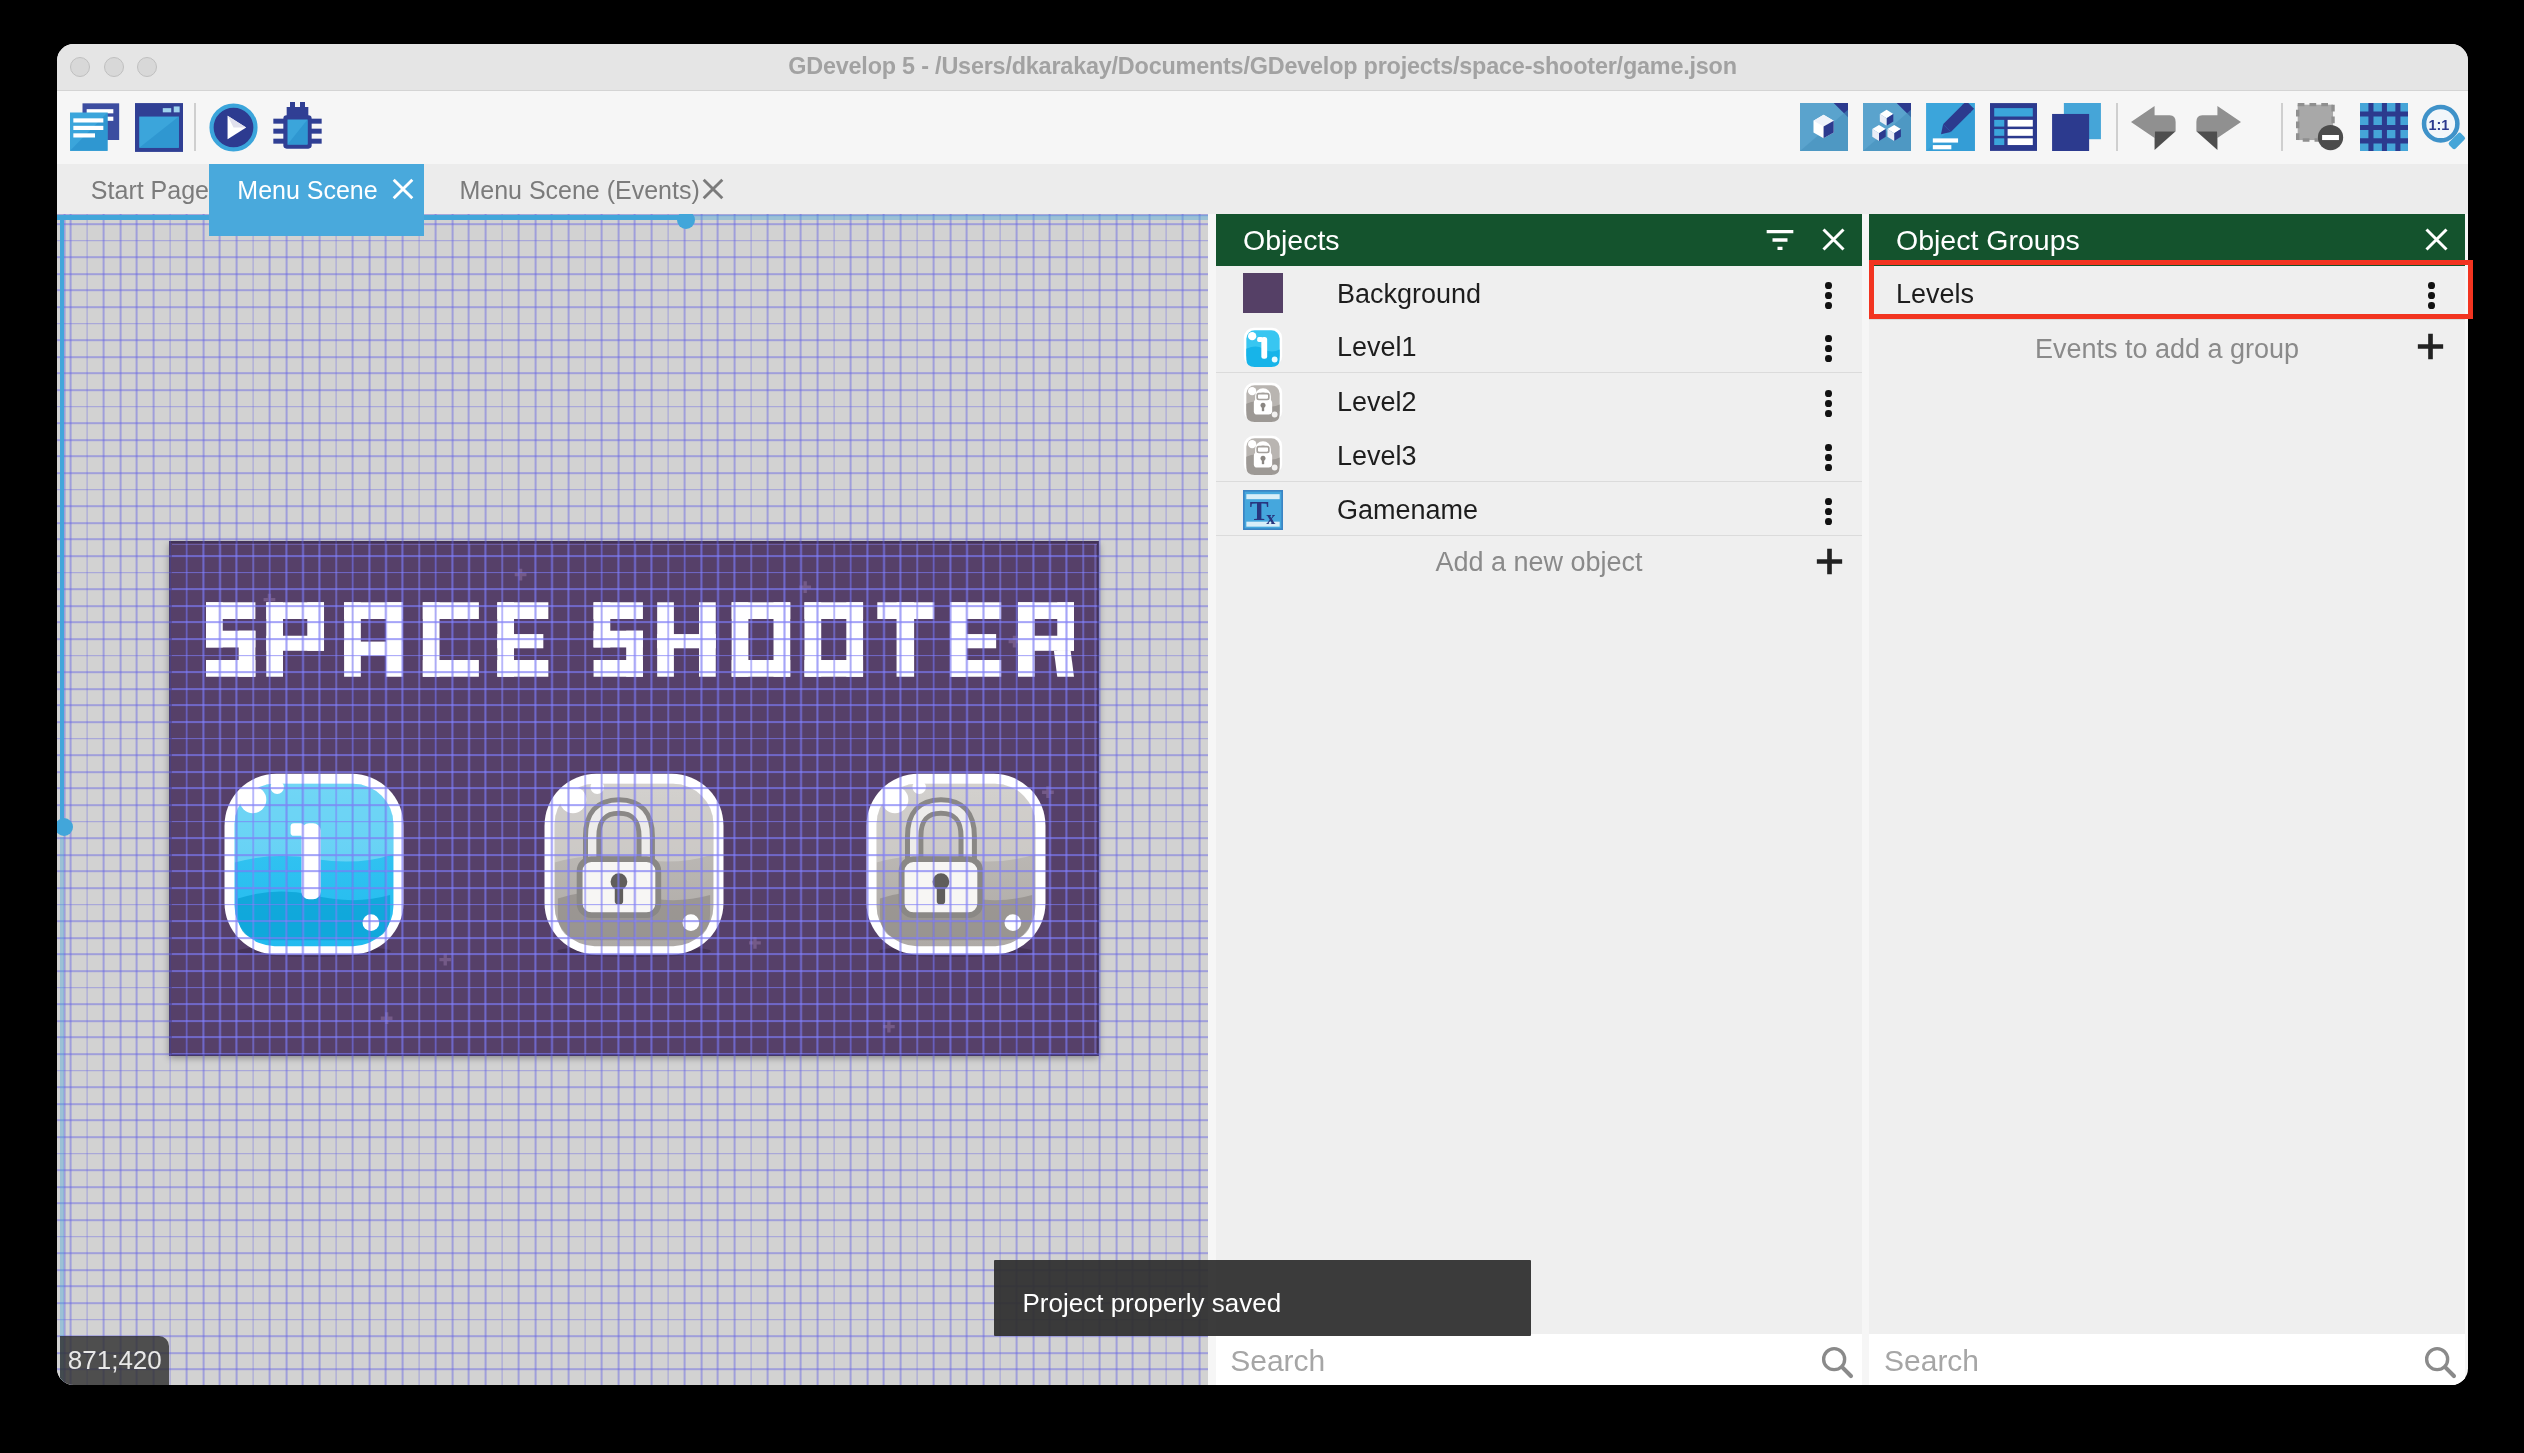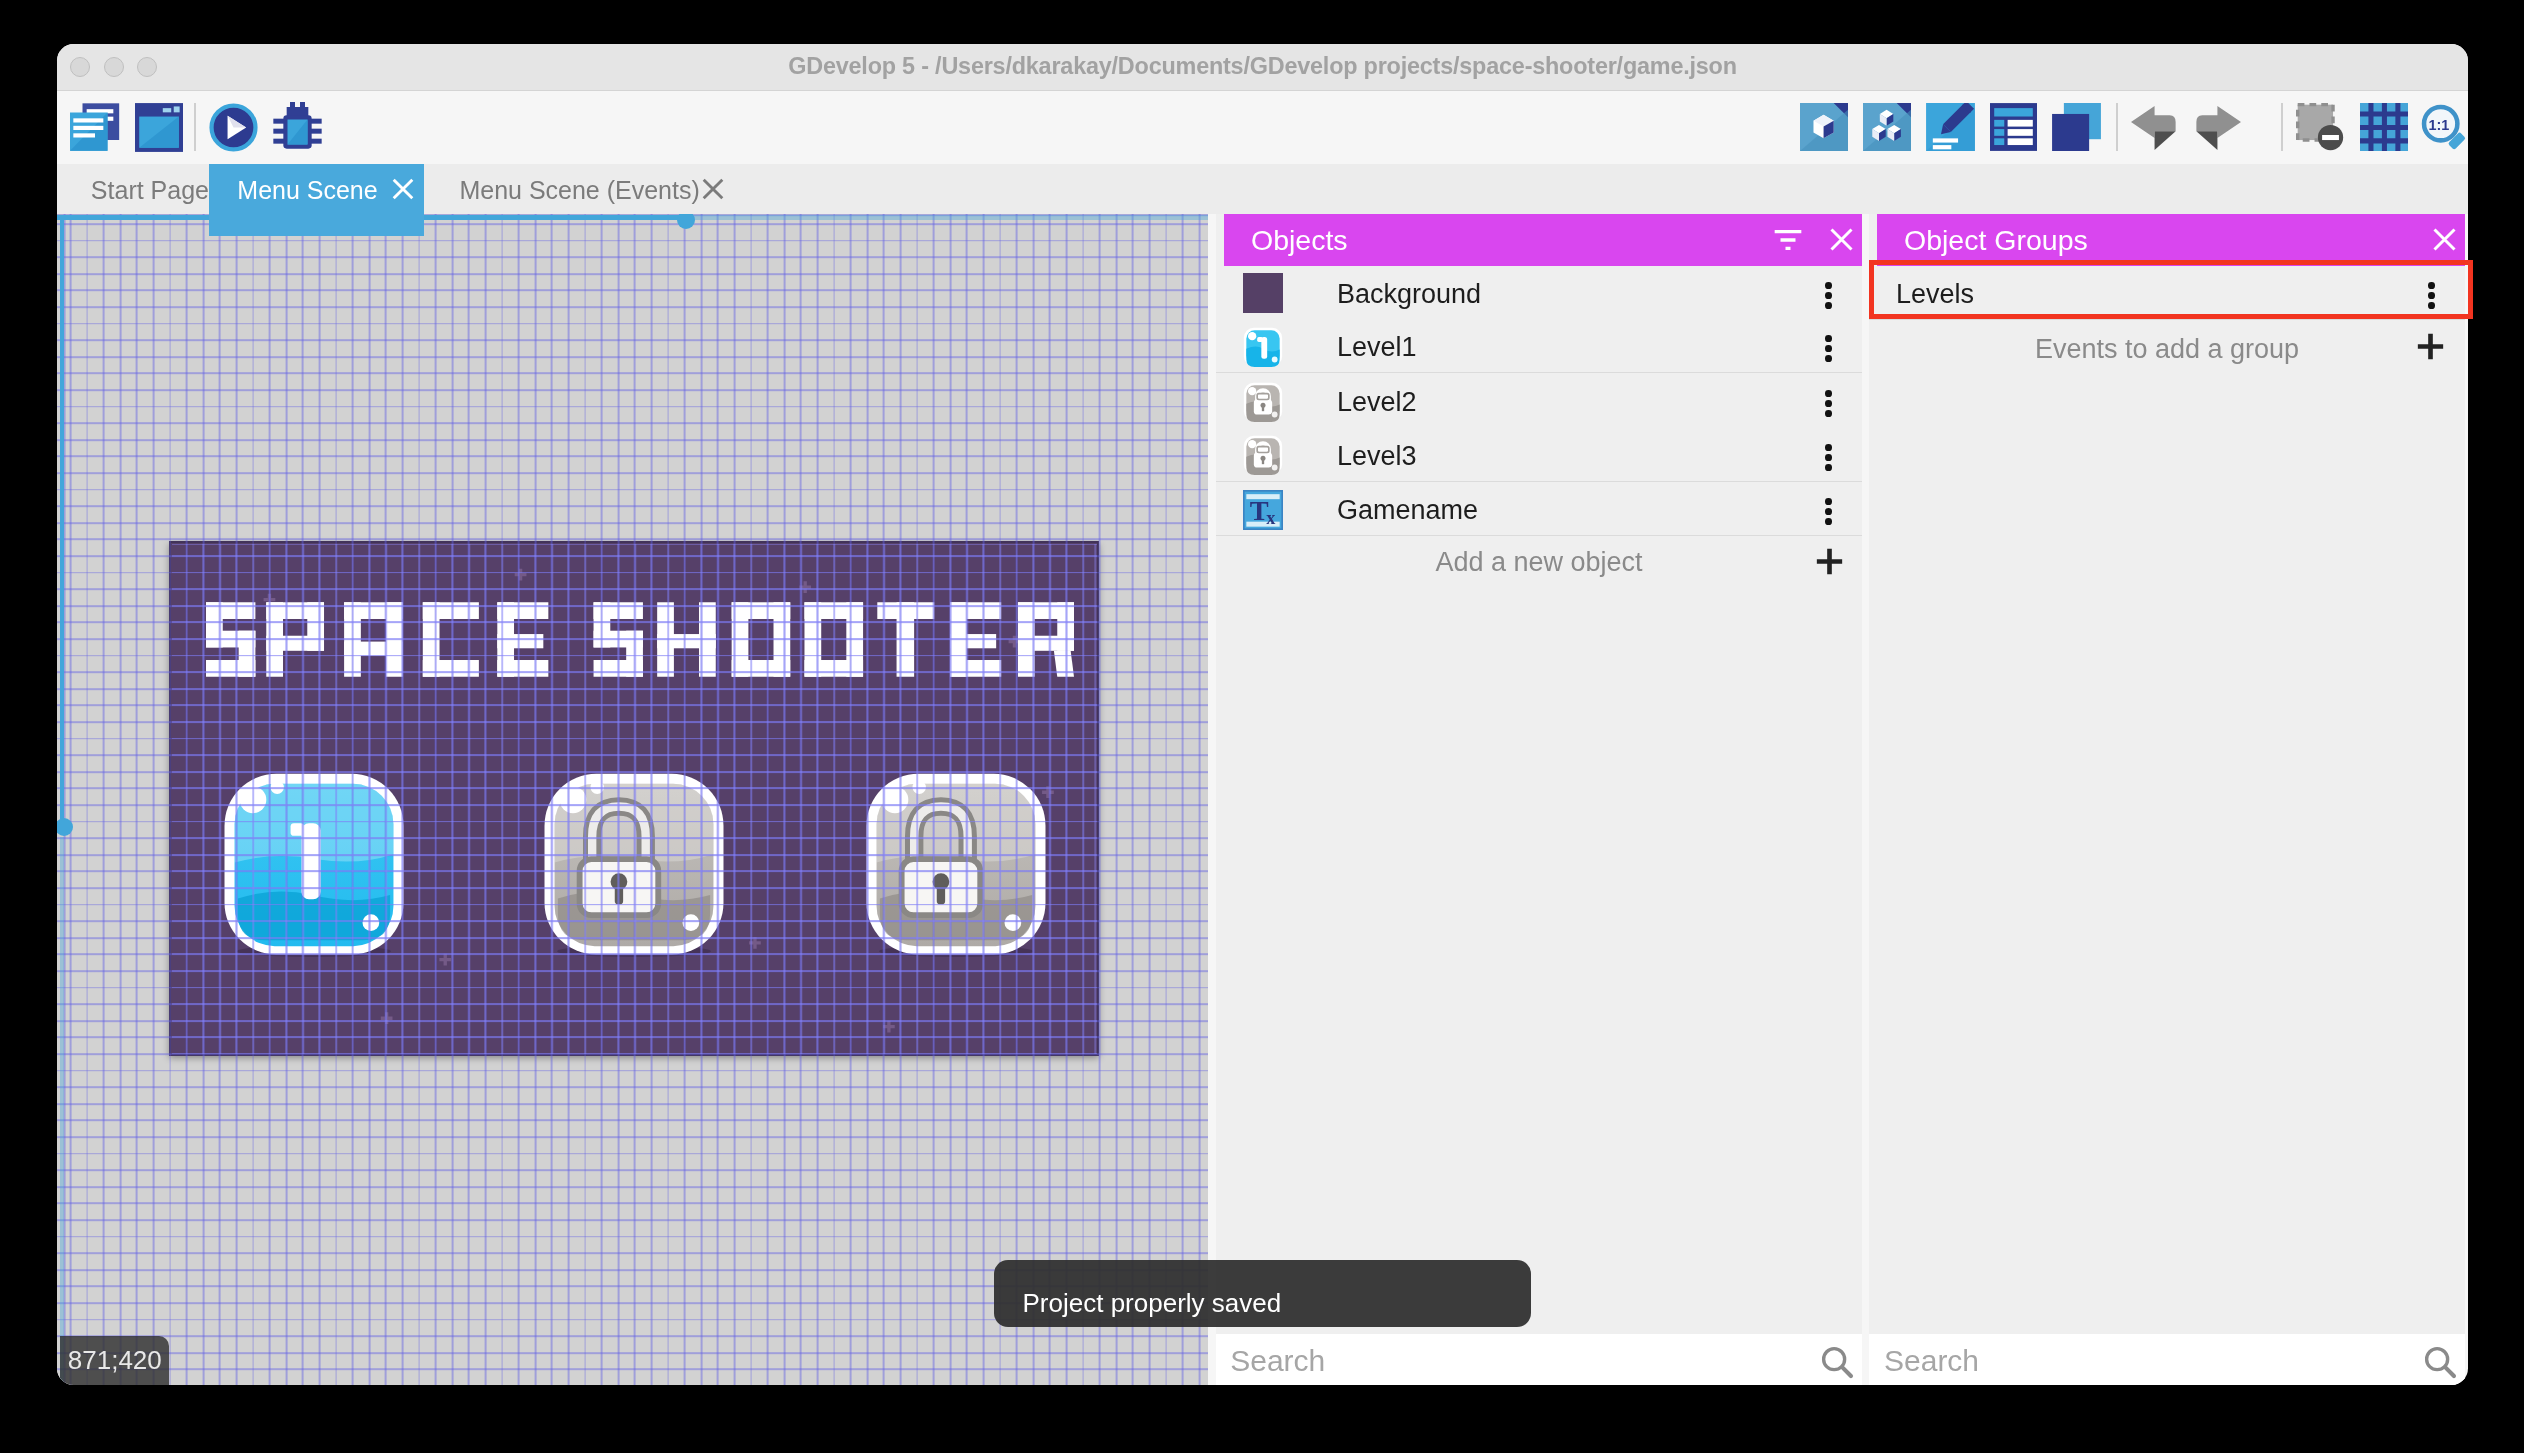--- a/index.html
+++ b/index.html
@@ -39,33 +39,33 @@
     background-position:-2.7px 11px; }
   .selline { position:absolute; background:#42a6da; }
   .seldot { position:absolute; width:18.4px; height:18.4px; border-radius:50%; background:#42a6da; }
   #coordchip { position:absolute; left:3.3px; top:1122px; width:109px; height:49px;
     background:rgba(45,45,45,0.8); border-radius:0 10px 0 0; color:#e8e8e8;
     font-size:26px; text-align:center; line-height:49px; }
   
   .panel { position:absolute; top:170px; height:1171px; background:#efefef; overflow:hidden; }
   #objpanel { left:1159px; width:646px; }
   #grppanel { left:1812px; width:596px; }
-  .phead { position:absolute; left:8px; top:0; width:100%; height:52px; background:#d946ef; }
+  .phead { position:absolute; left:0; top:0; width:100%; height:52px; background:#14532d; }
   .phead .ptitle { position:absolute; left:27px; top:10px; font-size:28.5px; color:#fff; }
   .prow { position:absolute; left:0; width:100%; border-bottom:1.7px solid #dbdbdb; background:#efefef; }
   .rowtxt { position:absolute; left:121px; top:12.6px; font-size:27px; color:#1d1d1d; }
   .dots { position:absolute; }
   .icon48 { position:absolute; width:40px; height:40px; }
   .dots div { position:absolute; left:0; width:6.7px; height:6.7px; border-radius:50%; background:#111; }
   .addrow { position:absolute; left:0; width:100%; font-size:27px; color:#8a8a8a; text-align:center; }
   .search { position:absolute; left:0; top:1120px; width:100%; height:51px; background:#fff; }
   .search .ph { position:absolute; top:10px; font-size:30px; color:#a6a6a6; }
   
-  #toast { position:absolute; left:937px; top:1216px; width:537px; height:67px;
-    background:rgba(48,48,48,0.94); border-radius:14px; z-index:40; }
+  #toast { position:absolute; left:937px; top:1216px; width:537px; height:76px;
+    background:rgba(48,48,48,0.94); border-radius:1px; z-index:40; }
   #toast span { position:absolute; left:28.5px; top:28px; font-size:26px; color:#fff; }
   
   #redrect { position:absolute; left:1869px; top:260px; width:604px; height:59px;
     border:5.9px solid #f23420; z-index:60; }
 </style>
 </head>
 <body>
 <svg width="0" height="0" style="position:absolute;">
   <defs>
     <g id="locksmall">

